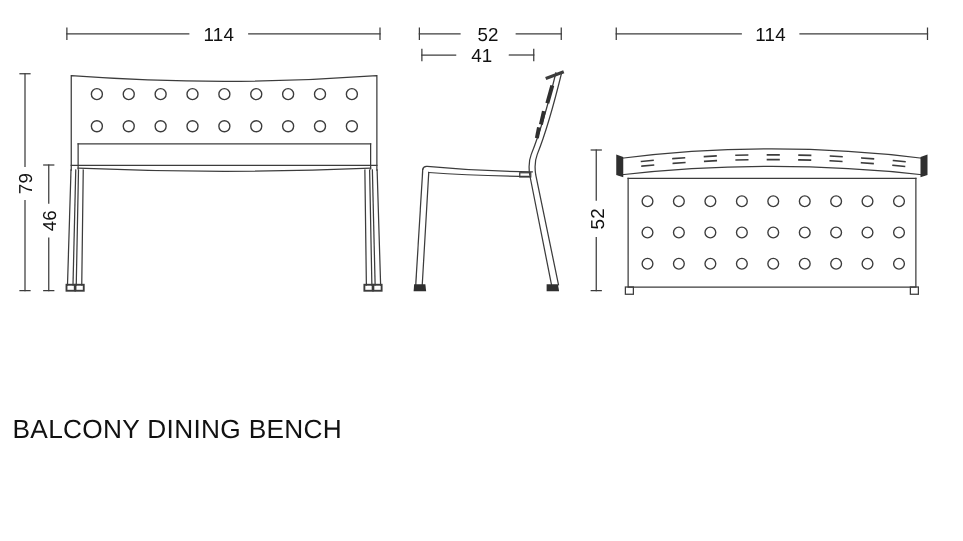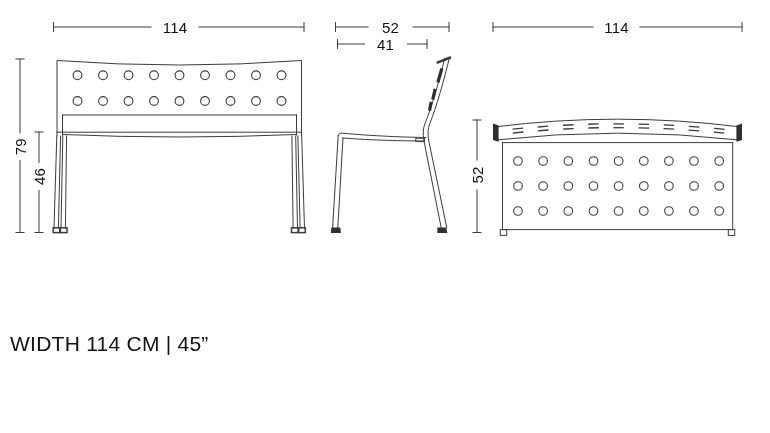--- a/index.html
+++ b/index.html
@@ -219,19 +219,20 @@
           </g>
           <g transform="translate(719.2 130.8) rotate(5.7)">
             <line x1="-4.6" x2="4.6" y1="-1.9" y2="-1.9"></line>
             <line x1="-4.6" x2="4.6" y1="1.9" y2="1.9"></line>
           </g>
         </g>
     </g>
   </svg>
 
   <div class="specs">
+    <div class="spec-line">BALCONY DINING BENCH</div>
     <div class="spec-line">WIDTH 114 CM | 45”</div>
     
     
     
   </div>
 
 </div>
 
 </body></html>

